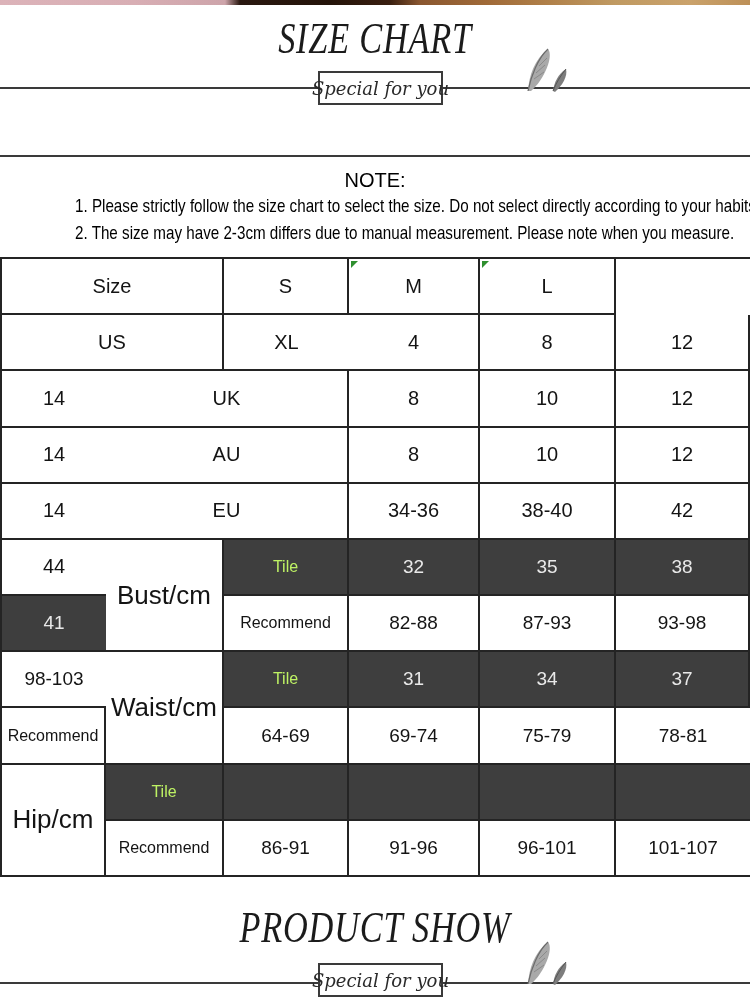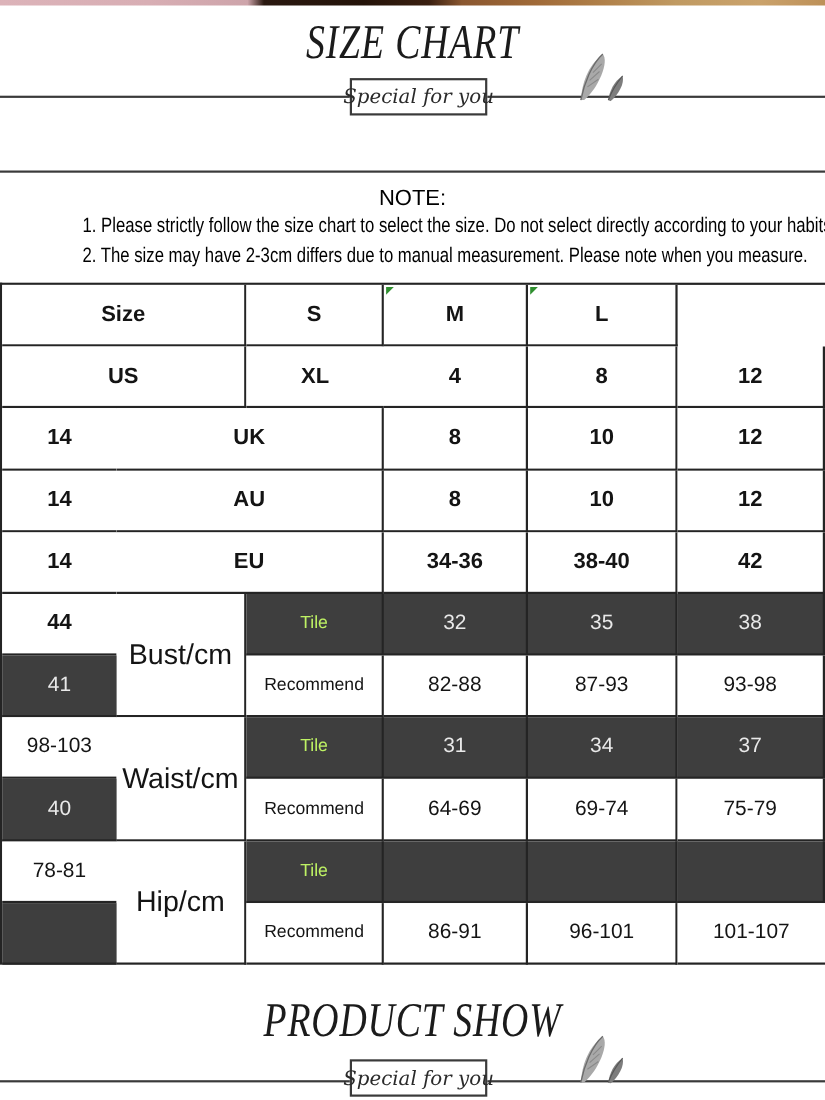--- a/index.html
+++ b/index.html
@@ -54,21 +54,21 @@
     grid-template-columns: 104px 118px 125px 131px 136px 134px;
     grid-template-rows: repeat(11, 1fr);
     border-top: 2px solid #242424; border-left: 2px solid #242424;
   }
   .c {
     border-right: 2px solid #242424; border-bottom: 2px solid #242424;
     background: #fff; display: flex; align-items: center; justify-content: center;
     font-size: 19px; color: #141414; overflow: visible;
   }
   .c.last { border-right: none; }
-  .c.bold { font-weight: bold; font-size: 20px; }
+  .c.bold { font-weight: normal; font-size: 20px; }
   .c.sub  { font-size: 16px; }
   .c.outer { font-size: 26px; white-space: nowrap; }
   .c.dark { background: #3e3e3e; color: #e9e9e9; }
   .c.dark.sub { color: #bef264; }
   .colspan2 { grid-column: span 2; }
   .rowspan2 { grid-row: span 2; }
   .tri {
     position: absolute; width: 0; height: 0; z-index: 2;
     border-top: 7px solid #2f8f2f; border-right: 7px solid transparent;
   }
@@ -144,35 +144,35 @@
   <div class="c">82-88</div>
   <div class="c">87-93</div>
   <div class="c">93-98</div>
   <div class="c last">98-103</div>
 
   <div class="c outer rowspan2">Waist/cm</div>
   <div class="c dark sub">Tile</div>
   <div class="c dark">31</div>
   <div class="c dark">34</div>
   <div class="c dark">37</div>
-  <div class="c dark last">40</div>
   <div class="c sub">Recommend</div>
   <div class="c">64-69</div>
   <div class="c">69-74</div>
   <div class="c">75-79</div>
   <div class="c last">78-81</div>
 
   <div class="c outer rowspan2">Hip/cm</div>
   <div class="c dark sub">Tile</div>
   <div class="c dark"></div>
   <div class="c dark"></div>
   <div class="c dark"></div>
   <div class="c dark last"></div>
   <div class="c sub">Recommend</div>
   <div class="c">86-91</div>
+  <div class="c">91-96</div>
   <div class="c">96-101</div>
   <div class="c last">101-107</div>
 </div>
 
 <div class="big-title" id="product-show-title">PRODUCT SHOW</div>
 <div class="rule" id="rule-bottom"></div>
 <div class="badge" id="badge-bottom">Special for you</div>
 
 <svg class="feather" id="feather-bottom" viewBox="0 0 76 46">
   <path d="M30 45 C 31 30 36 14 50 3 C 56 10 46 34 33 45 Z" fill="#a9a9a9"></path>

